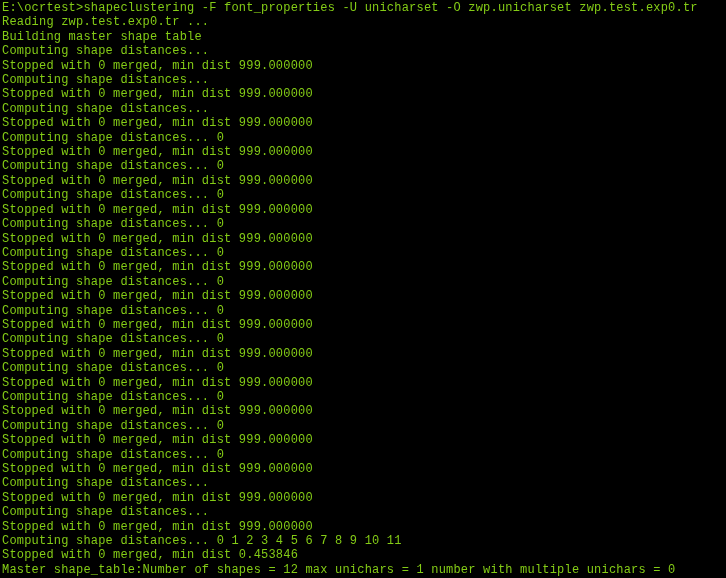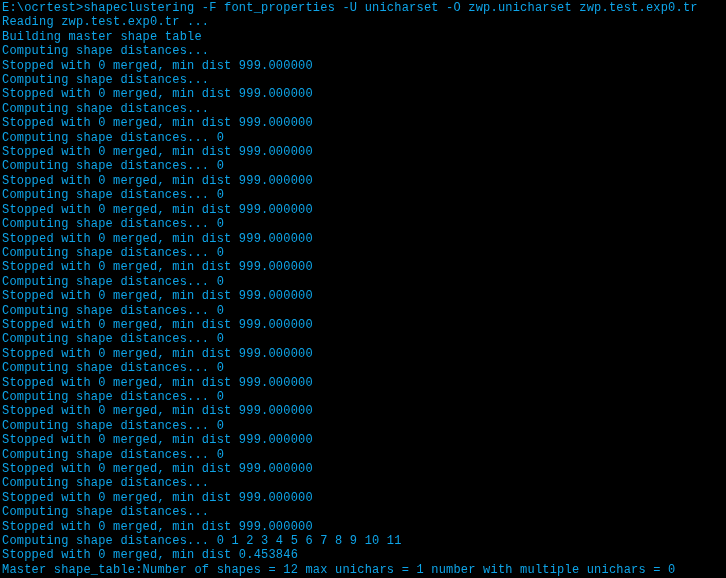--- a/index.html
+++ b/index.html
@@ -7,21 +7,21 @@
     padding: 0;
     width: 726px;
     height: 578px;
     background: #000000;
     overflow: hidden;
   }
   .terminal {
     font-family: "Consolas", "Courier New", monospace;
     font-size: 12px;
     line-height: 14.4px;
-    color: #0ea5e9;
+    color: #84cc16;
     white-space: pre;
     padding: 1px 2px;
     letter-spacing: 0.2px;
   }
   .line {
     display: block;
   }
 </style>
 </head>
 <body>

